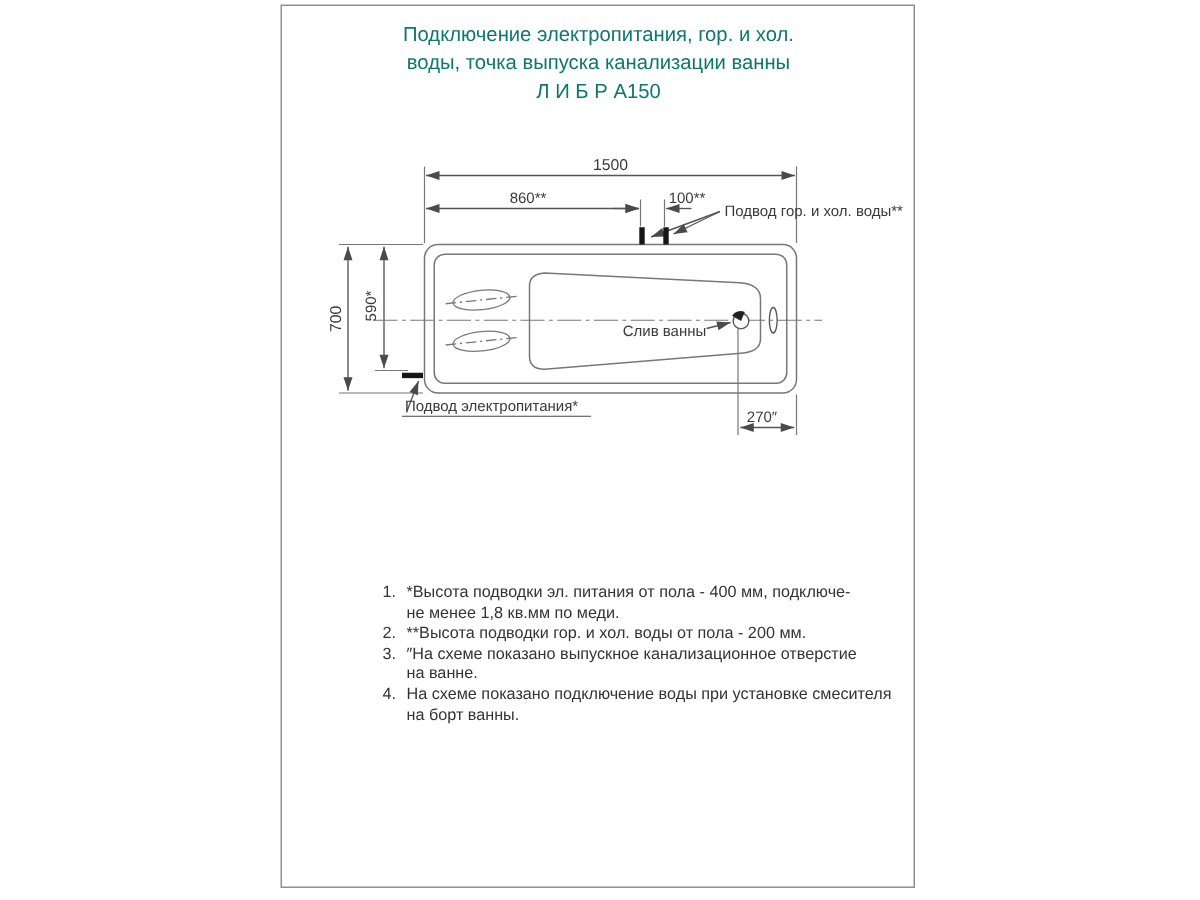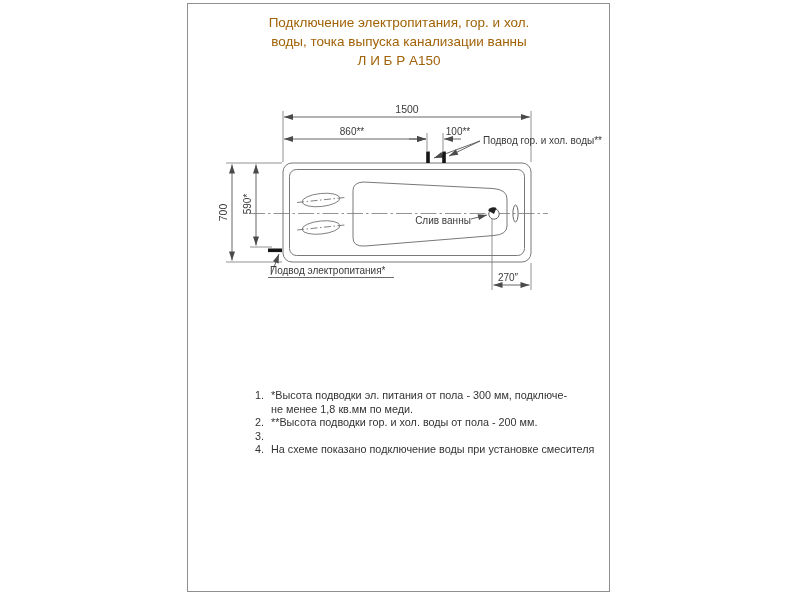--- a/index.html
+++ b/index.html
@@ -1,21 +1,21 @@
 <!DOCTYPE html>
 <html><head>
 <meta charset="utf-8">
 <style>
   html,body{margin:0;padding:0;width:800px;height:600px;background:#ffffff;overflow:hidden;
     font-family:"Liberation Sans", sans-serif;}
   .stage{position:relative;width:800px;height:600px;background:#fff;}
   .sheet{position:absolute;left:187px;top:3px;width:423px;height:589px;
     background:#fff;border:1px solid #8f8f8f;box-sizing:border-box;}
   .title-block{position:absolute;left:187px;top:13px;width:424px;text-align:center;
-    font-size:13.5px;line-height:19px;color:#a16207;}
+    font-size:13.5px;line-height:19px;color:#0f766e;}
   .svg-layer{position:absolute;left:0;top:0;width:800px;height:600px;}
   svg text{font-family:"Liberation Sans", sans-serif;fill:#3a3a3a;}
   .dimtxt{font-size:10px;}
   .dimtxt-lg{font-size:10.5px;}
   .lbltxt{font-size:10px;}
   .notes{position:absolute;left:255px;top:389px;width:352px;
     font-size:10.8px;line-height:13.6px;color:#333;}
   .note{display:flex;}
   .note .num{width:16px;flex:0 0 16px;}
   .note .ntext{flex:1;}
@@ -107,35 +107,38 @@
 
     <text class="lbltxt" x="483" y="144" text-anchor="start">Подвод гор. и хол. воды**</text>
     <text class="lbltxt" x="443" y="224" text-anchor="middle">Слив ванны</text>
     <text class="lbltxt" x="270" y="274" text-anchor="start">Подвод электропитания*</text>
   </svg>
 
   <div class="notes">
     <div class="note">
       <span class="num">1.</span>
       <span class="ntext">
-        <span class="nline">*Высота подводки эл. питания от пола - 300 мм, подключе-</span>
+        <span class="nline">*Высота подводки эл. питания от пола - 400 мм, подключе-</span>
         <span class="nline">не менее 1,8 кв.мм по меди.</span>
       </span>
     </div>
     <div class="note">
       <span class="num">2.</span>
       <span class="ntext">
         <span class="nline">**Высота подводки гор. и хол. воды от пола - 200 мм.</span>
       </span>
     </div>
     <div class="note">
       <span class="num">3.</span>
       <span class="ntext">
+        <span class="nline">″На схеме показано выпускное канализационное отверстие</span>
+        <span class="nline">на ванне.</span>
       </span>
     </div>
     <div class="note">
       <span class="num">4.</span>
       <span class="ntext">
         <span class="nline">На схеме показано подключение воды при установке смесителя</span>
+        <span class="nline">на борт ванны.</span>
       </span>
     </div>
   </div>
 </div>
 
 </body></html>

